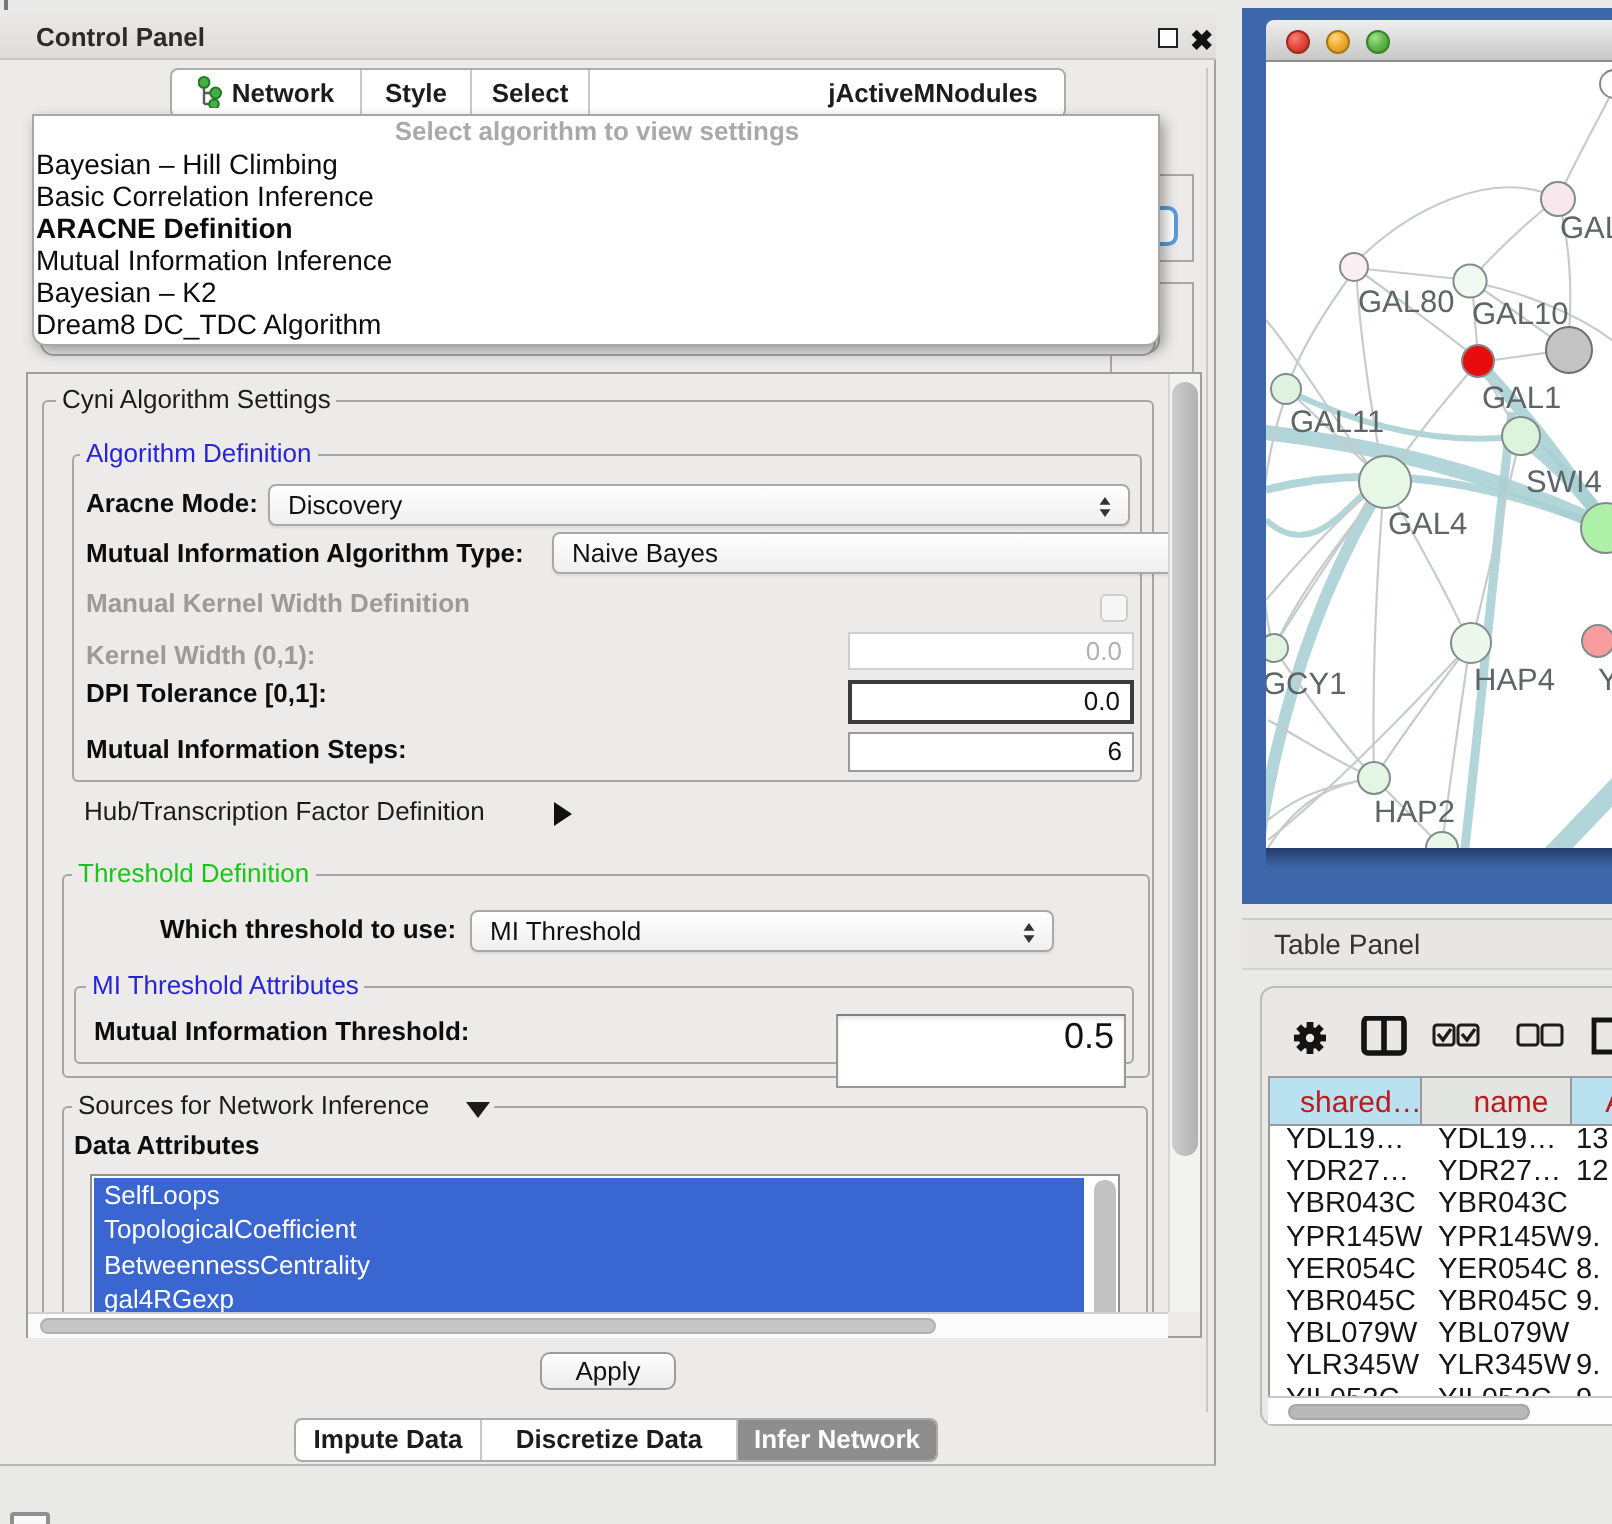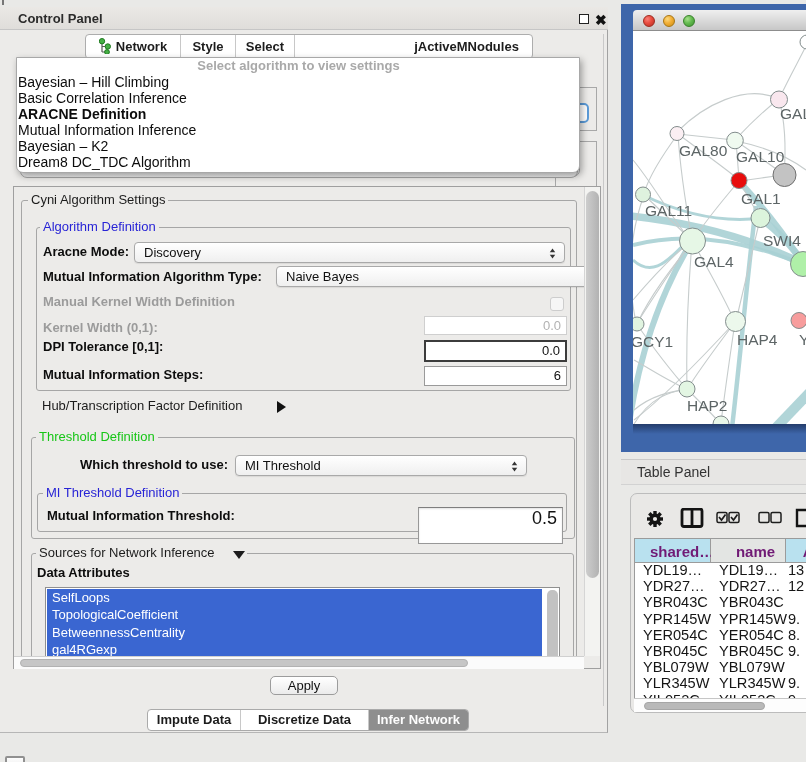--- a/index.html
+++ b/index.html
@@ -60,21 +60,21 @@
 
 #tpbar { position:absolute; left:621px; top:459px; width:185px; height:26px;
   background:#e7e6e4; border-top:1px solid #c9c9c9; border-bottom:1px solid #d2d2d2;
   font-size:14px; color:#333; line-height:25px; padding-left:16px; }
 #tbox { position:absolute; left:630px; top:493px; width:185px; height:220px;
   background:#e9e8e6; border:1px solid #bcbcbc; border-radius:7px; }
 #ttable { position:absolute; left:634px; top:538px; width:172px; height:160px;
   background:#fff; overflow:hidden; border-left:1px solid #9b9b9b; }
 .hcell { position:absolute; top:0; height:25px; text-indent:15px; border-right:1px solid #9b9b9b;
   border-top:1px solid #9b9b9b; border-bottom:1px solid #9b9b9b;
-  font-size:15px; color:#701a75; text-align:center; line-height:25px;font-weight:bold; }
+  font-size:15px; color:#b91c1c; text-align:center; line-height:25px; }
 .trow { position:absolute; left:0; width:172px; height:17px; font-size:14.6px; color:#151515; }
 .c1 { position:absolute; left:8px; }
 .c2 { position:absolute; left:84px; }
 .c3 { position:absolute; left:153px; }
 #hsb { position:absolute; left:634px; top:698px; width:172px; height:14px;
   background:#fdfdfd; border-top:1px solid #c6c6c6; }
 #hsbthumb { position:absolute; left:10px; top:3px; width:121px; height:8px;
   background:#b9b9b9; border:1px solid #a6a6a6; border-radius:4px; }
 #bottabs .seg { line-height:20px; }
 </style>
@@ -142,21 +142,21 @@
       <div class="abs" style="left:263px; top:214px; width:0; height:0; border-left:9px solid #111; border-top:6px solid transparent; border-bottom:6px solid transparent;"></div>
 
       <div class="gbox" style="left:17px; top:250px; width:544px; height:102px;"></div>
       <div class="gtitle" style="left:22px; top:242px; color:#17c617;">Threshold Definition</div>
       <div class="blab" style="left:66px; top:270px;">Which threshold to use:</div>
       <div class="combo" style="left:221px; top:268px; width:292px;">MI Threshold<svg class="spin" viewBox="0 0 9 13">
               <path d="M4.5 0 L8 5 H1 Z" fill="#333"></path>
               <path d="M4.5 13 L8 8 H1 Z" fill="#333"></path>
             </svg></div>
       <div class="gbox" style="left:23px; top:306px; width:530px; height:39px;"></div>
-      <div class="gtitle" style="left:29px; top:298px; color:#2824d6;">MI Threshold Definition</div>
+      <div class="gtitle" style="left:29px; top:298px; color:#2824d6;">MI Threshold Attributes</div>
       <div class="blab" style="left:33px; top:321px;">Mutual Information Threshold:</div>
       <div class="inp" style="left:404px; top:320px; width:145px; height:37px; border:1px solid #989898; border-top-color:#7e7e7e; box-shadow:inset 0 1px 2px rgba(0,0,0,0.12); font-size:18px; line-height:21px;">0.5</div>
 
       <div class="gbox" style="left:17px; top:366px; width:543px; height:240px;"></div>
       <div class="gtitle" style="left:22px; top:358px; color:#1c1c1c; padding-right:32px;">Sources for Network Inference</div>
       <div class="abs" style="left:219px; top:364px; width:0; height:0; border-top:8px solid #1c1c1c; border-left:6.5px solid transparent; border-right:6.5px solid transparent;"></div>
       <div class="blab" style="left:23px; top:378px;">Data Attributes</div>
       <div class="abs" style="left:31px; top:400px; width:515px; height:100px; background:#fff; border:1px solid #8f8f8f;">
         <div style="position:absolute; left:1px; top:1px; width:495px; height:69px; background:#3a66d1;"></div>
         <div style="position:absolute; left:6px; top:1px; font-size:13px; color:#fff; line-height:17.25px; white-space:nowrap;">SelfLoops<br>TopologicalCoefficient<br>BetweennessCentrality<br>gal4RGexp</div>

